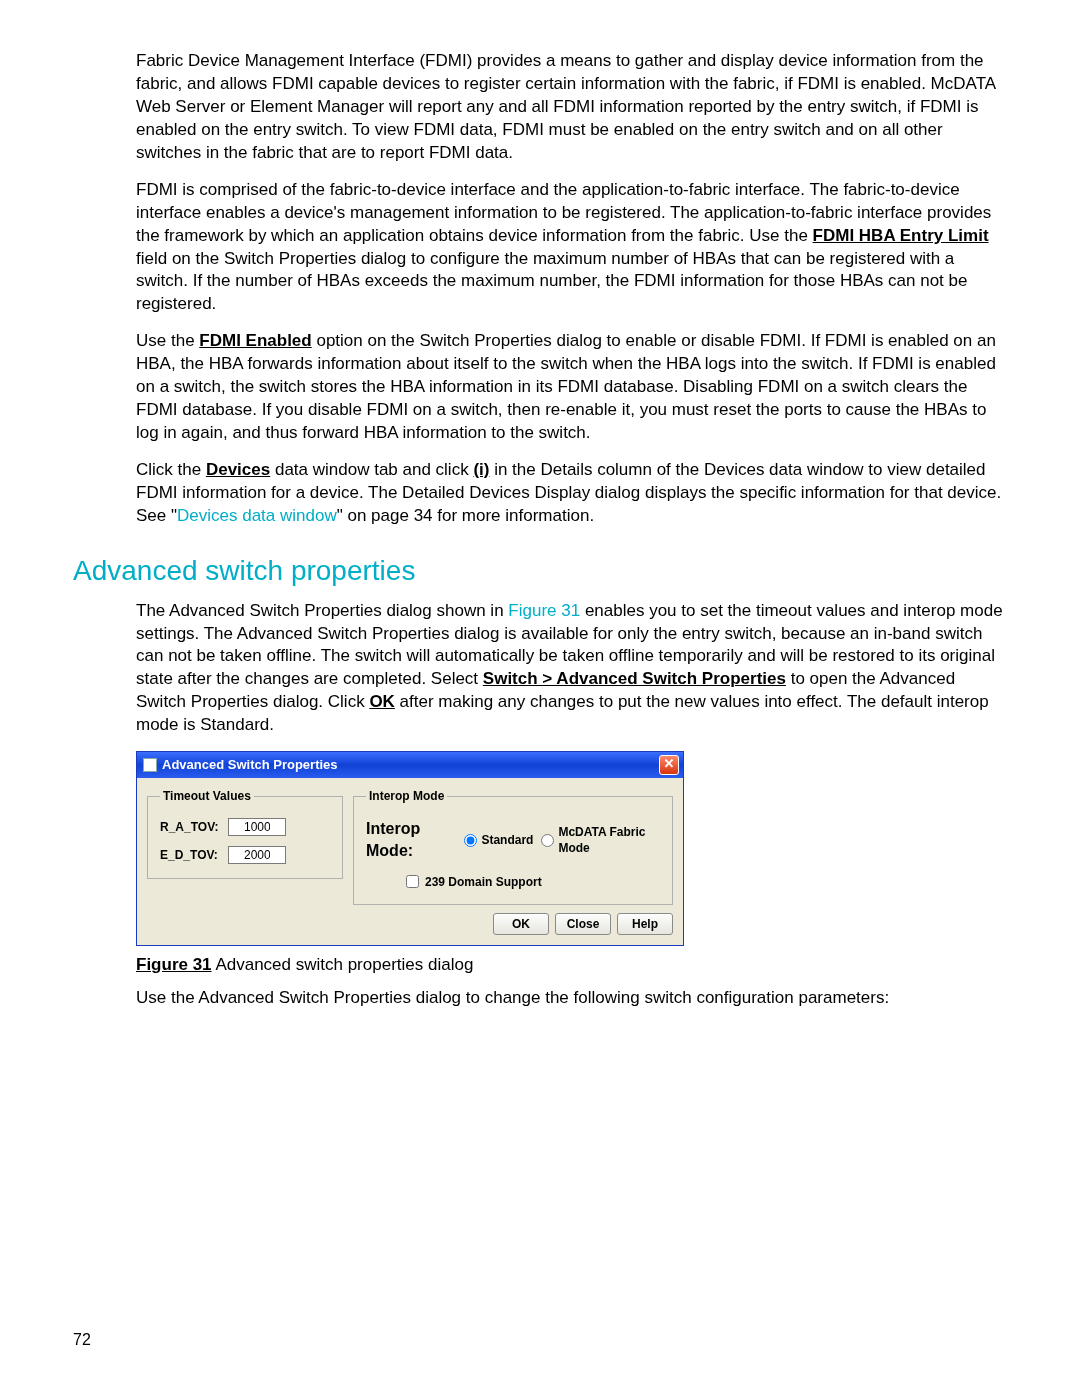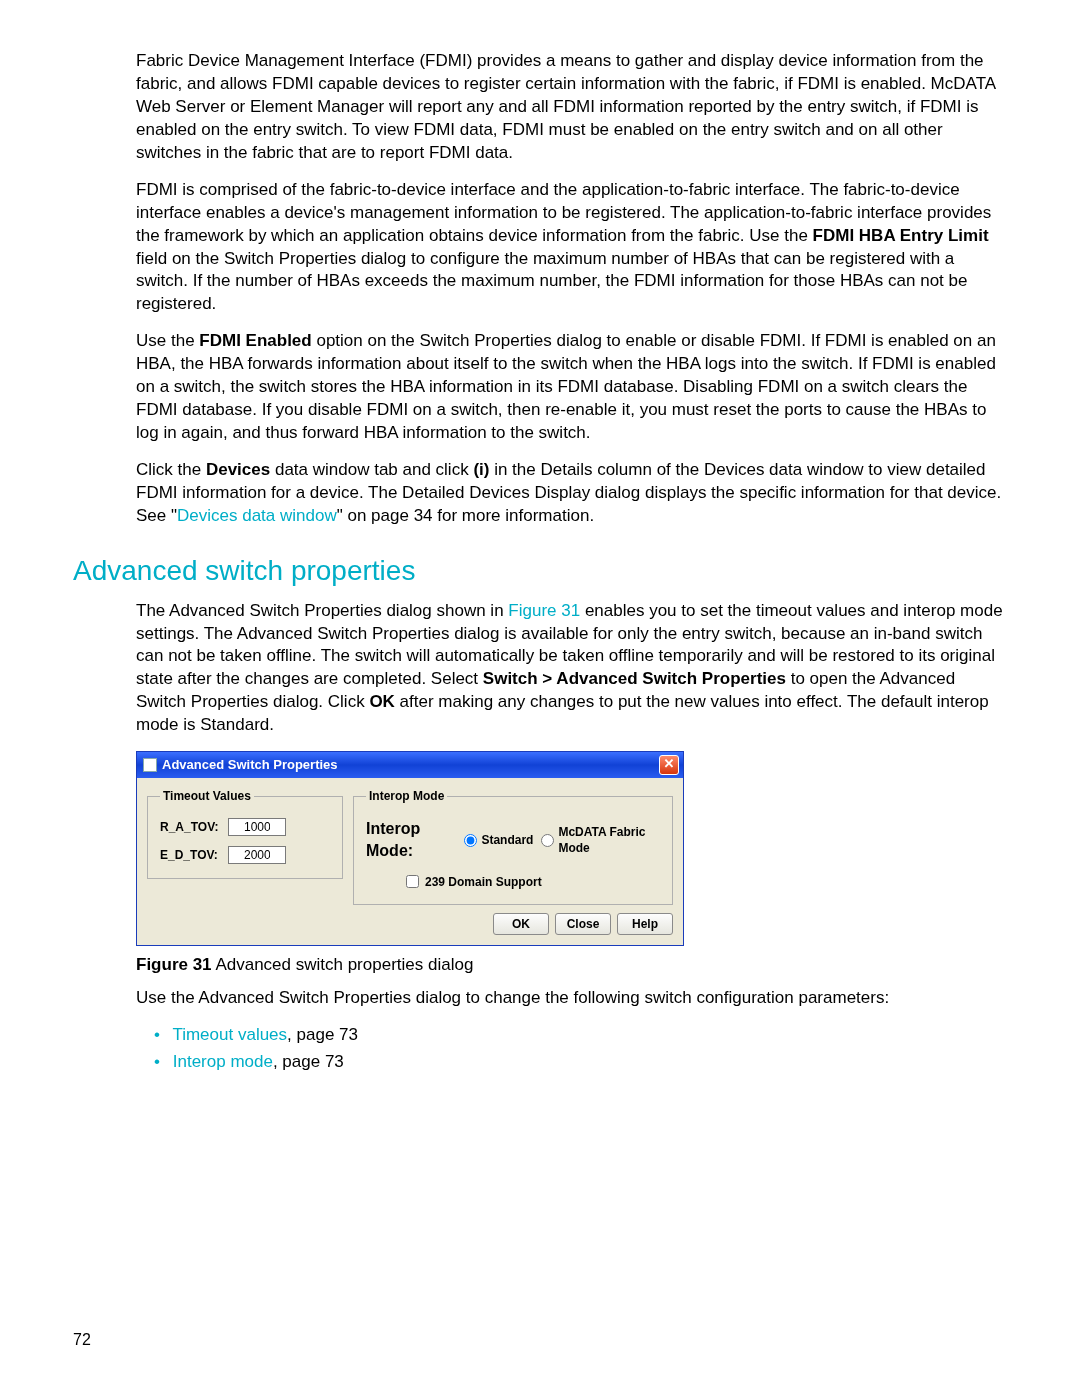--- a/index.html
+++ b/index.html
@@ -32,21 +32,21 @@
   }
   .body-block {
     margin-left: 63px;
   }
   p {
     margin-bottom: 14px;
     text-align: left;
     font-size: 17px;
     line-height: 1.35;
   }
-  .bold { font-weight: bold; }
+  .bold { font-weight: bold; text-decoration: underline; }
   .link { color: #00aec7; }
   .figcap { font-size: 17px; margin-top: 8px; margin-bottom: 10px; }
   ul.bullets {
     list-style: none;
     margin-left: 18px;
     margin-bottom: 16px;
   }
   ul.bullets li::before {
     content: "•";
     color: #00aec7;
@@ -224,25 +224,17 @@
         </div>
       </div>
     </div>
 
     <p class="figcap">
       <span class="bold">Figure 31</span><span>  Advanced switch properties dialog</span>
     </p>
 
     <p>Use the Advanced Switch Properties dialog to change the following switch configuration parameters:</p>
 
-    <ul class="bullets">
-      <li>
-        <span class="link">Timeout values</span><span>, page 73</span>
-      </li>
-      <li>
-        <span class="link">Interop mode</span><span>, page 73</span>
-      </li>
-    </ul>
   </div>
 
 </div>
 
 <div class="pagenum">72</div>
 
 </body></html>

